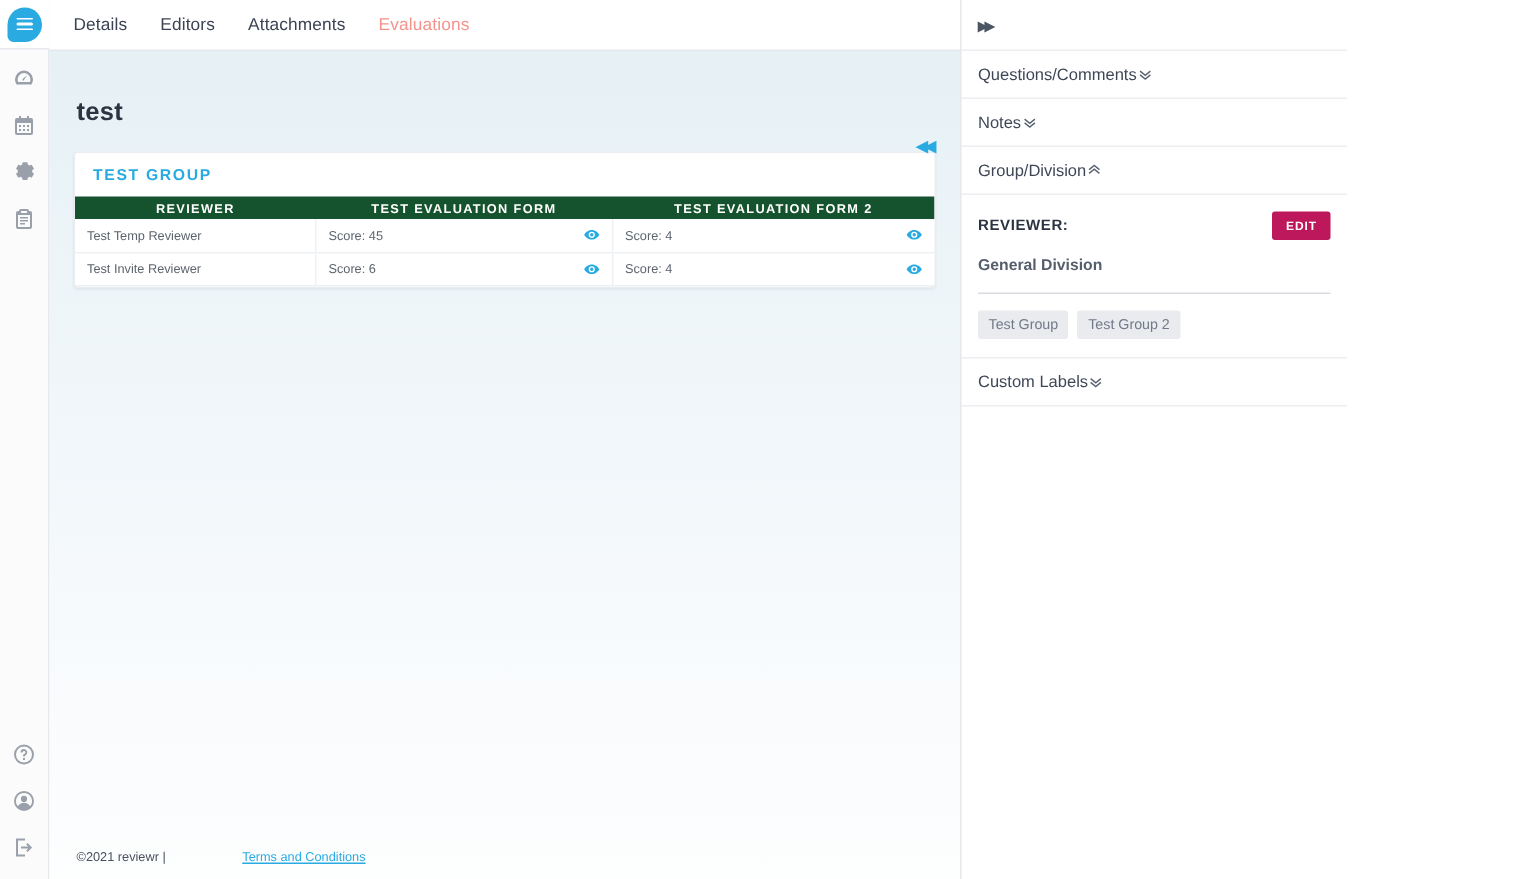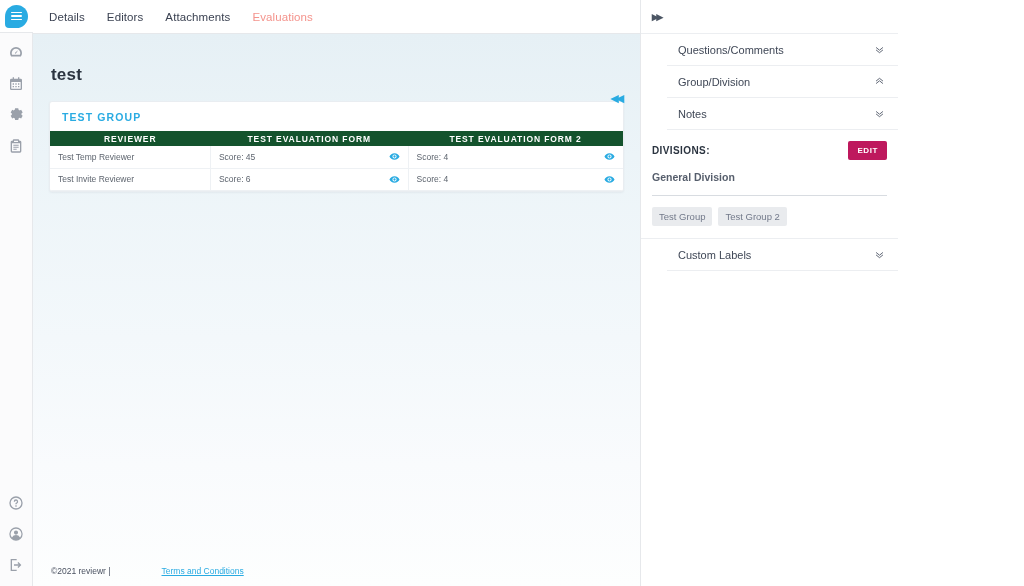--- a/index.html
+++ b/index.html
@@ -100,22 +100,22 @@
     width: 258px; flex: 0 0 258px; background: #fff;
     border-left: 1px solid #e6e8eb; display: flex; flex-direction: column;
   }
   .right-top {
     height: 34px; flex: 0 0 34px; display: flex; align-items: center;
     padding-left: 11px; border-bottom: 1px solid #eceef1;
   }
   .expand-ico { font-size: 13px; color: #4b5563; cursor: pointer; letter-spacing: -2px; font-weight: 700; }
 
   .acc-row {
-    height: 32px; display: flex; align-items: center; justify-content: space-between;
-    padding: 0 13px 0 11px; border-bottom: 1px solid #eceef1; cursor: pointer; margin-left: 26px;
+    height: 32px; display: flex; align-items: center; 
+    padding: 0 13px 0 11px; border-bottom: 1px solid #eceef1; cursor: pointer;
   }
   .acc-label { font-size: 11px; color: #3f4756; }
   .chev { width: 11px; height: 11px; color: #5b6270; display: inline-flex; align-items: center; justify-content: center; }
   .chev svg { width: 11px; height: 11px; stroke: #5b6270; fill: none; stroke-width: 1.4; }
 
   .acc-body { padding: 11px 11px 12px 11px; border-bottom: 1px solid #eceef1; }
   .sect-head { display: flex; align-items: center; justify-content: space-between; }
   .sect-title { font-size: 10px; font-weight: 700; letter-spacing: .4px; color: #2b3440; }
   .btn {
     background: #be185d; color: #fff; border: none; border-radius: 2px;
@@ -284,40 +284,40 @@
     <div class="acc-row">
       <span class="acc-label">Questions/Comments</span>
       <span class="chev">
         <svg viewBox="0 0 16 16">
             <path d="M3 5l5 4 5-4M3 8.6l5 4 5-4"></path>
           </svg>
       </span>
     </div>
 
     <div class="acc-row">
+      <span class="acc-label">Notes</span>
+      <span class="chev">
+        <svg viewBox="0 0 16 16">
+            <path d="M3 5l5 4 5-4M3 8.6l5 4 5-4"></path>
+          </svg>
+      </span>
+    </div>
+
+    <div class="acc-row">
       <span class="acc-label">Group/Division</span>
       <span class="chev">
         <svg viewBox="0 0 16 16">
             <path d="M3 11l5-4 5 4M3 7.4l5-4 5 4"></path>
           </svg>
       </span>
     </div>
 
-    <div class="acc-row">
-      <span class="acc-label">Notes</span>
-      <span class="chev">
-        <svg viewBox="0 0 16 16">
-            <path d="M3 5l5 4 5-4M3 8.6l5 4 5-4"></path>
-          </svg>
-      </span>
-    </div>
-
     <div class="acc-body">
       <div class="sect-head">
-        <span class="sect-title">DIVISIONS:</span>
+        <span class="sect-title">REVIEWER:</span>
         <button class="btn">EDIT</button>
       </div>
       <div class="div-value">General Division</div>
 
       <div class="hr"></div>
 
       <div class="chips">
         <span class="chip">Test Group</span>
         <span class="chip">Test Group 2</span>
       </div>

